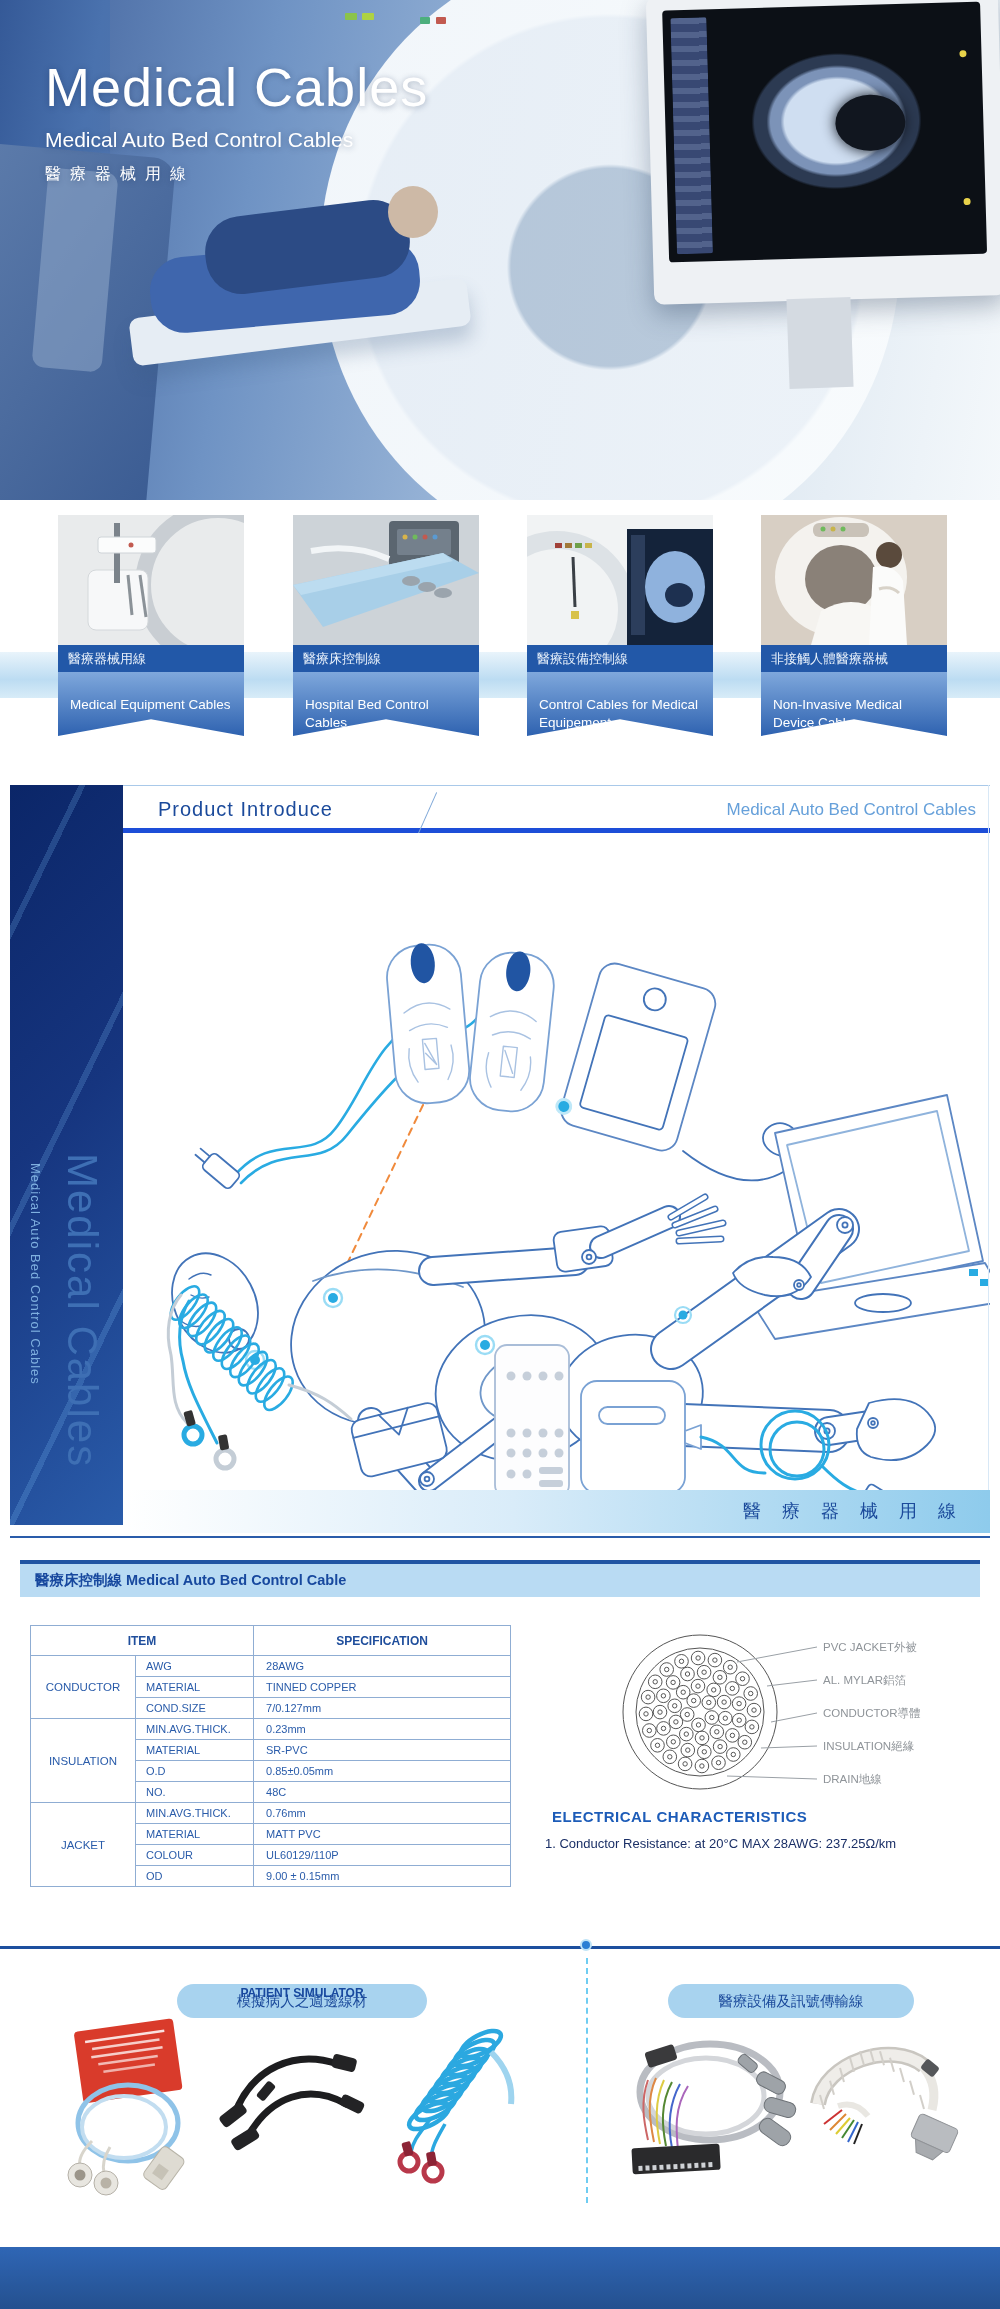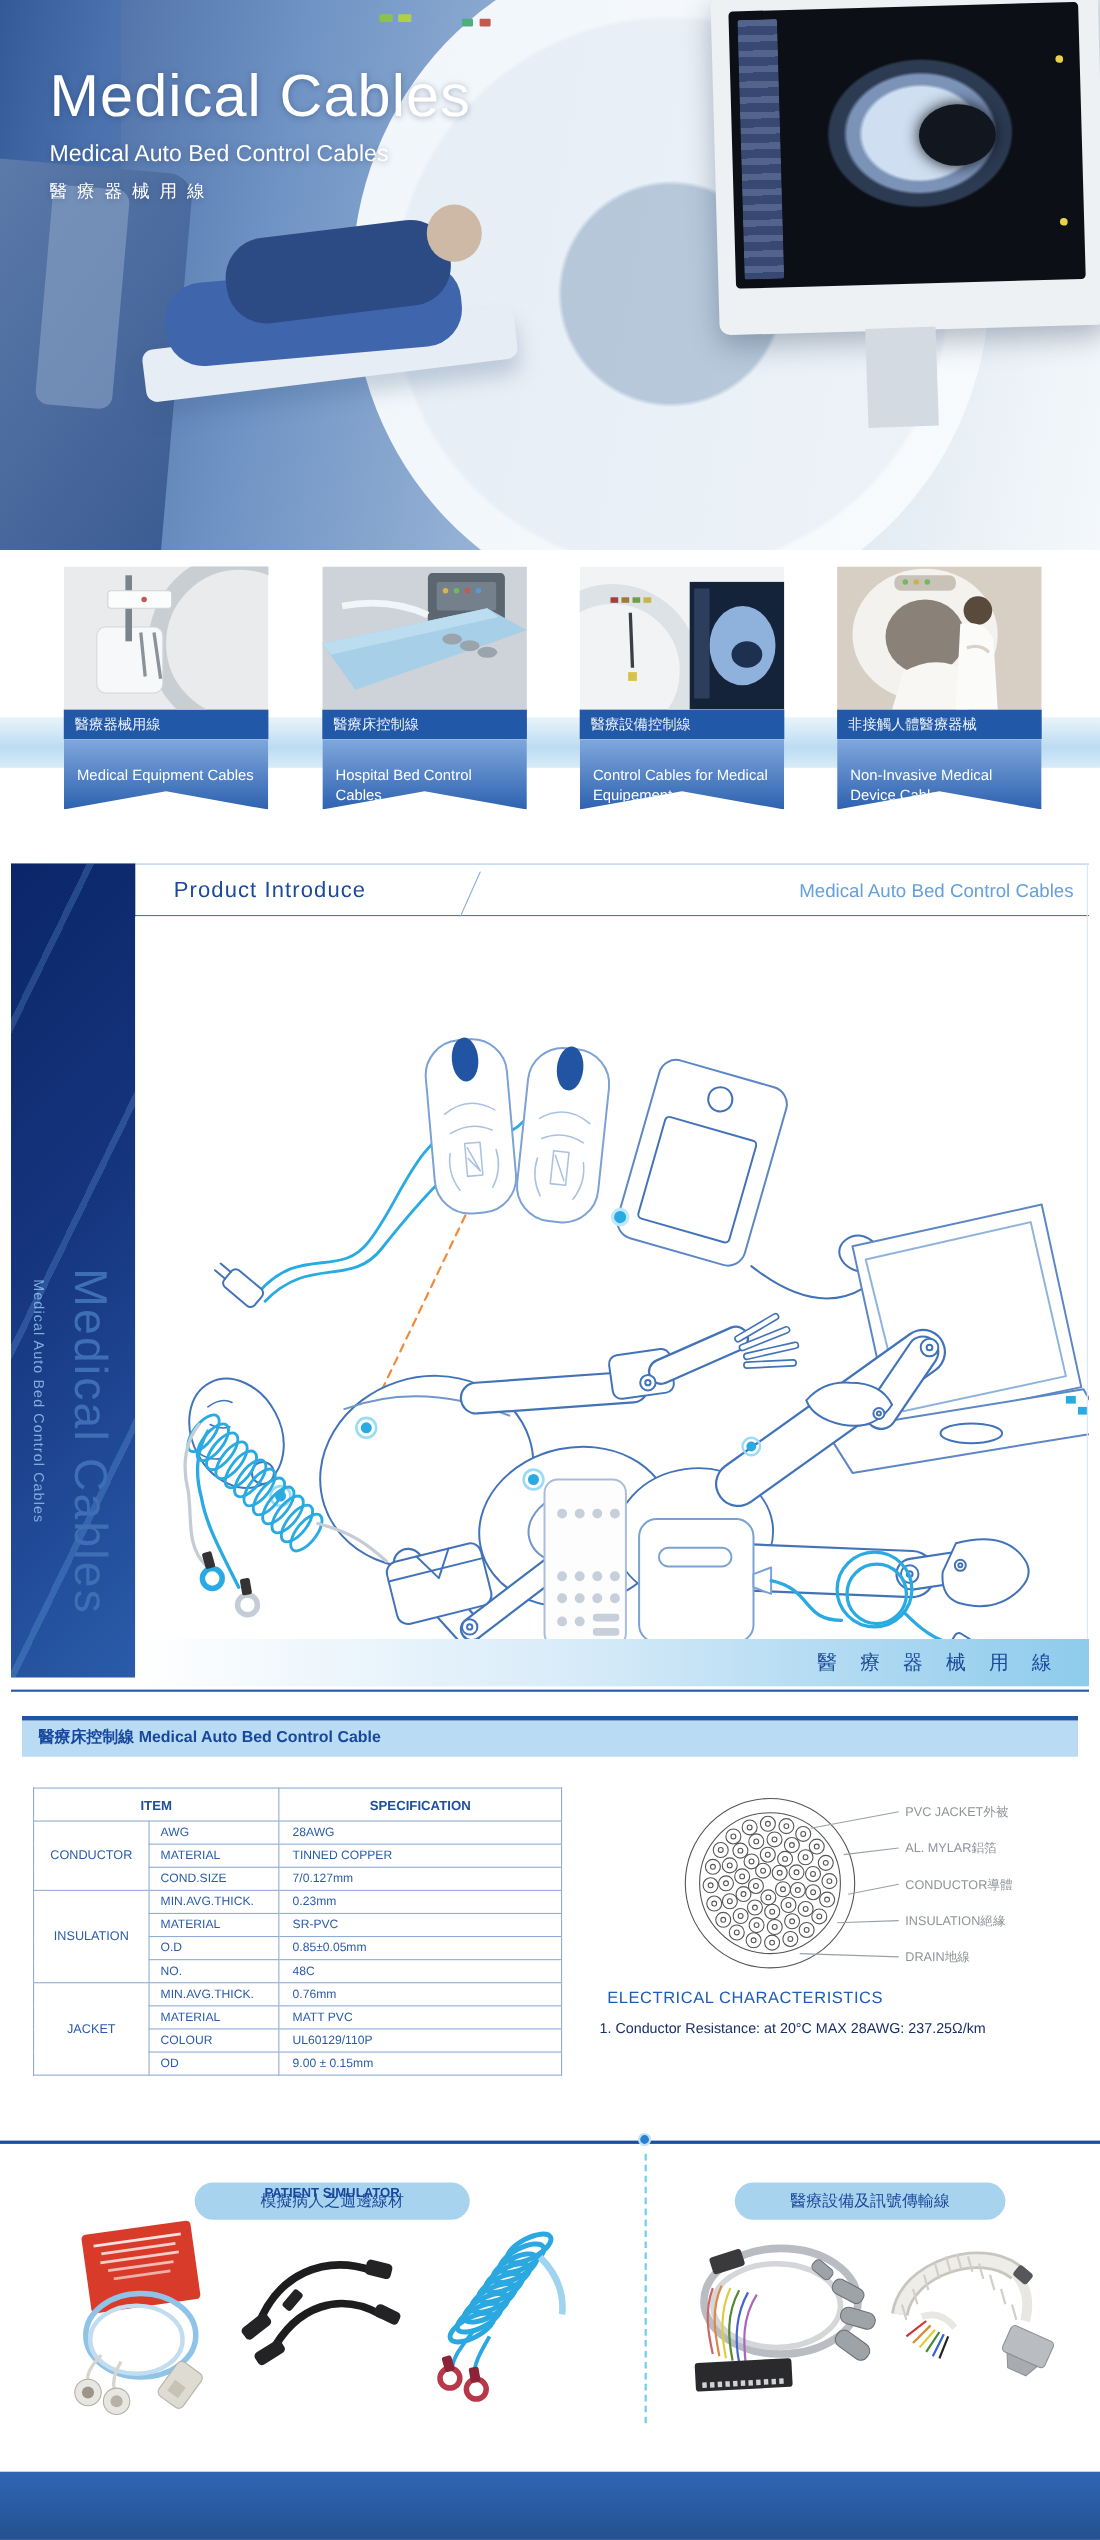--- a/index.html
+++ b/index.html
@@ -37,21 +37,21 @@
 
   
   .band { left:0; top:652px; width:1000px; height:46px; background:linear-gradient(to bottom,#e9f4fb,#bcdcf2 60%,#d8ecf8); }
   .card { top:515px; width:186px; }
   .card-photo { width:186px; height:130px; display:block; }
   .card-zh { width:186px; height:27px; background:#2258a8; color:#eaf2fb; font-size:13px; line-height:27px; padding-left:10px; }
   .card-ribbon { width:186px; height:64px; background:linear-gradient(to bottom,#7fa8dc,#2e62b0);
     clip-path:polygon(0 0,100% 0,100% 100%,50% 74%,0 100%); color:#fff; font-size:13.5px; line-height:1.3; padding:24px 12px; }
 
   
-  .intro-strip { left:10px; top:785px; width:980px; height:48px; border-top:1px solid #a9c9e9; border-bottom:1px solid #1d4ed8; background:#fff; }
+  .intro-strip { left:10px; top:785px; width:980px; height:48px; border-top:1px solid #a9c9e9; border-bottom:5px solid #1d4ed8; background:#fff; }
   .intro-title { left:148px; top:12px; font-size:20px; color:#1b4a9b; letter-spacing:1px; position:absolute; }
   .intro-slash { left:415px; top:4px; width:1px; height:55px; background:#7fa8d8; transform:rotate(24deg); position:absolute; }
   .intro-right { right:14px; top:14px; font-size:17px; color:#66a0da; position:absolute; }
   .sidebar { left:10px; top:785px; width:113px; height:740px; overflow:hidden;
     background:linear-gradient(135deg,#0b2668 0%,#16357f 45%,#2a5caa 100%); }
   .sidebar-streaks { position:absolute; inset:0;
     background:repeating-linear-gradient(116deg, rgba(120,190,255,0) 0 62px, rgba(130,200,255,.20) 62px 68px, rgba(120,190,255,0) 68px 130px); }
   .v-big { position:absolute; left:48px; top:368px; writing-mode:vertical-rl; font-size:42px; color:#3e6fb4; letter-spacing:2px; white-space:nowrap; }
   .v-small { position:absolute; left:18px; top:378px; writing-mode:vertical-rl; font-size:13px; color:#7fb0e0; letter-spacing:1px; white-space:nowrap; }
   .illus-box { left:123px; top:833px; width:867px; height:657px; background:#fff; }
@@ -65,21 +65,21 @@
   .spec-bar { left:20px; top:1560px; width:960px; height:37px; background:#b9dbf3; border-top:4px solid #2155a3;
     color:#17489e; font-size:14.5px; font-weight:bold; line-height:33px; padding-left:15px; }
   .spec-table { left:30px; top:1625px; border-collapse:collapse; width:480px; table-layout:fixed;
     font-size:11px; color:#2a5caa;border-radius:16px; }
   .spec-table th, .spec-table td { border:1px solid #8fadd3; height:21px; }
   .spec-table th { height:30px; font-size:12px; font-weight:bold; color:#1f4e9c; text-align:center; }
   .spec-table td.grp { text-align:center; font-size:11.5px; }
   .spec-table td.sub { padding-left:10px; }
   .spec-table td.val { padding-left:12px; }
   .cross-svg { left:595px; top:1626px; }
-  .elec-title { left:552px; top:1808px; font-size:15px; font-weight:normal; color:#1d5cb8; letter-spacing:.5px; }
+  .elec-title { left:552px; top:1808px; font-size:15px; font-weight:bold; color:#1d5cb8; letter-spacing:.5px; }
   .elec-line { left:545px; top:1836px; font-size:13px; color:#1a2f66; }
 
   
   .divider { left:0; top:1946px; width:1000px; height:3px; background:#1c4f9e; }
   .pill { top:1984px; height:34px; background:#a8d3ef; border-radius:17px; color:#1b4a9b;
     font-size:14.5px; text-align:center; line-height:34px; }
   .caption { color:#17489e; font-weight:bold; font-size:12px; text-align:center; line-height:21px; }
   .center-dot { left:580px; top:1939px; width:12px; height:12px; border-radius:50%; background:#2a7fd4; border:2px solid #bfe4f7; }
   .vdash { left:586px; top:1958px; height:245px; width:0; border-left:2px dashed #6fcdf2; }
 

